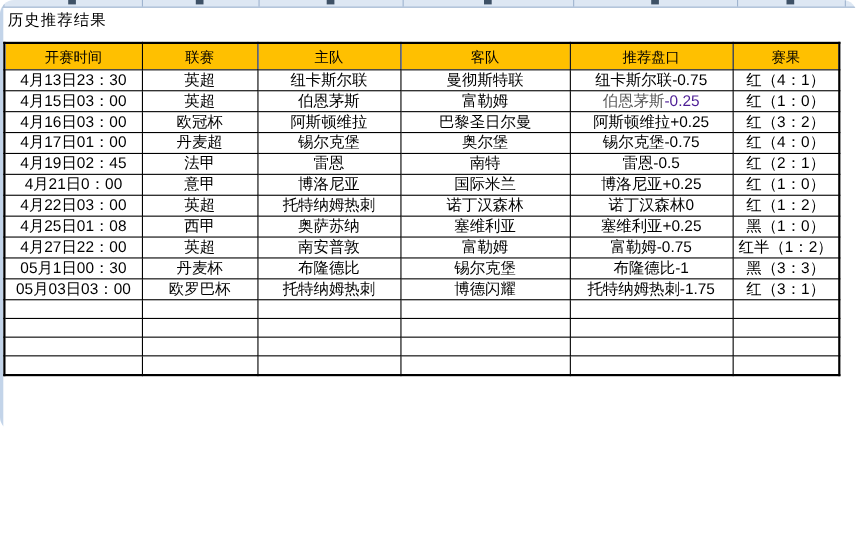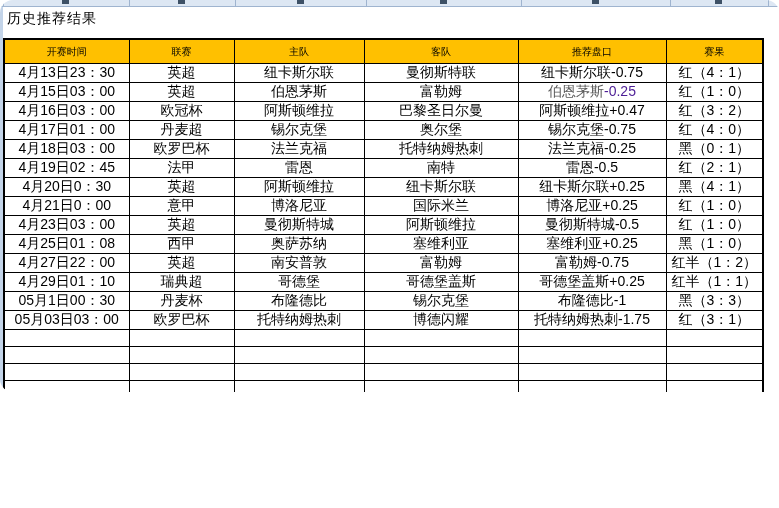--- a/index.html
+++ b/index.html
@@ -30,21 +30,21 @@
     position:absolute; left:3px; top:38px;
     border-collapse:collapse; table-layout:fixed;
     border:2px solid #000;
   }
   table.sheet th, table.sheet td {
     border:1px solid #000; padding:0 2px; margin:0;
     text-align:center; vertical-align:middle;
     white-space:nowrap; overflow:hidden;
     font-size:14px; font-weight:normal; color:#000;
   }
-  table.sheet thead th { background:#FFC000; height:23px; font-size:10px; }
+  table.sheet thead th { background:#FFC000; height:23px; font-size:13px; }
   table.sheet tbody td { height:17.5px; }
   table.sheet tbody tr.empty td { height:16px; }
   td.res-red { color:#E80000; }
   td.res-black { color:#000000; }
   
   .bottomgrid .vline { position:absolute; width:1px; background:#C9D6EA; }
 </style>
 </head>
 <body>
 
@@ -100,94 +100,70 @@
           <td>伯恩茅斯</td>
           <td>富勒姆</td>
           <td><span style="color: rgb(89, 89, 89);">伯恩茅斯</span><span style="color: #4c1d95;">-0.25</span></td>
           <td class="res-red">红（1：0）</td>
         </tr>
         <tr>
           <td>4月16日03：00</td>
           <td>欧冠杯</td>
           <td>阿斯顿维拉</td>
           <td>巴黎圣日尔曼</td>
-          <td>阿斯顿维拉+0.47</td>
+          <td>阿斯顿维拉+0.25</td>
           <td class="res-red">红（3：2）</td>
         </tr>
         <tr>
           <td>4月17日01：00</td>
           <td>丹麦超</td>
           <td>锡尔克堡</td>
           <td>奥尔堡</td>
           <td>锡尔克堡-0.75</td>
           <td class="res-red">红（4：0）</td>
         </tr>
         <tr>
-          <td>4月18日03：00</td>
-          <td>欧罗巴杯</td>
-          <td>法兰克福</td>
-          <td>托特纳姆热刺</td>
-          <td>法兰克福-0.25</td>
-          <td class="res-black">黑（0：1）</td>
-        </tr>
-        <tr>
           <td>4月19日02：45</td>
           <td>法甲</td>
           <td>雷恩</td>
           <td>南特</td>
           <td>雷恩-0.5</td>
           <td class="res-red">红（2：1）</td>
         </tr>
         <tr>
-          <td>4月20日0：30</td>
-          <td>英超</td>
-          <td>阿斯顿维拉</td>
-          <td>纽卡斯尔联</td>
-          <td>纽卡斯尔联+0.25</td>
-          <td class="res-black">黑（4：1）</td>
-        </tr>
-        <tr>
           <td>4月21日0：00</td>
           <td>意甲</td>
           <td>博洛尼亚</td>
           <td>国际米兰</td>
           <td>博洛尼亚+0.25</td>
           <td class="res-red">红（1：0）</td>
         </tr>
         <tr>
-          <td>4月23日03：00</td>
-          <td>英超</td>
-          <td>曼彻斯特城</td>
-          <td>阿斯顿维拉</td>
-          <td>曼彻斯特城-0.5</td>
-          <td class="res-red">红（1：0）</td>
+          <td>4月22日03：00</td>
+          <td>英超</td>
+          <td>托特纳姆热刺</td>
+          <td>诺丁汉森林</td>
+          <td>诺丁汉森林0</td>
+          <td class="res-red">红（1：2）</td>
         </tr>
         <tr>
           <td>4月25日01：08</td>
           <td>西甲</td>
           <td>奥萨苏纳</td>
           <td>塞维利亚</td>
           <td>塞维利亚+0.25</td>
           <td class="res-black">黑（1：0）</td>
         </tr>
         <tr>
           <td>4月27日22：00</td>
           <td>英超</td>
           <td>南安普敦</td>
           <td>富勒姆</td>
           <td>富勒姆-0.75</td>
           <td class="res-red">红半（1：2）</td>
-        </tr>
-        <tr>
-          <td>4月29日01：10</td>
-          <td>瑞典超</td>
-          <td>哥德堡</td>
-          <td>哥德堡盖斯</td>
-          <td>哥德堡盖斯+0.25</td>
-          <td class="res-red">红半（1：1）</td>
         </tr>
         <tr>
           <td>05月1日00：30</td>
           <td>丹麦杯</td>
           <td>布隆德比</td>
           <td>锡尔克堡</td>
           <td>布隆德比-1</td>
           <td class="res-black">黑（3：3）</td>
         </tr>
         <tr>

